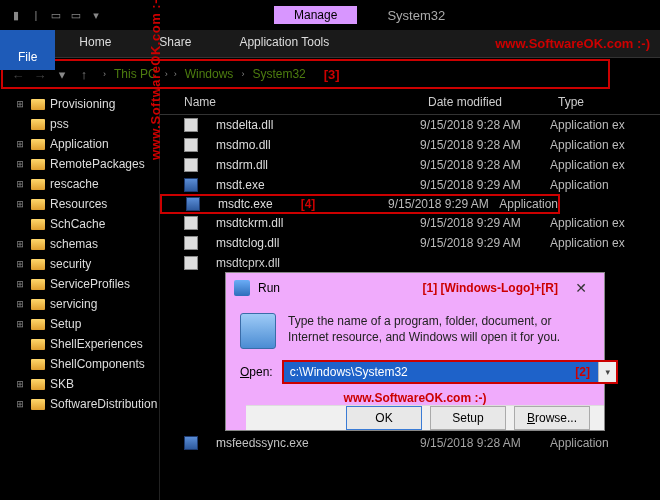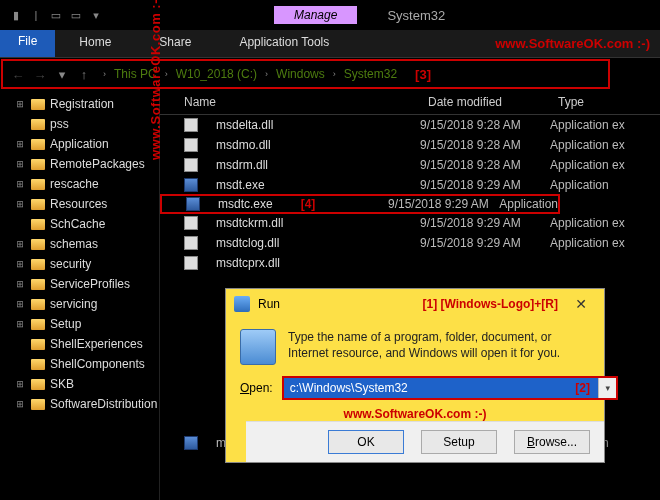--- a/index.html
+++ b/index.html
@@ -1,25 +1,25 @@
 <!DOCTYPE html>
 <html><head>
 <meta charset="utf-8">
 <style>
 * { box-sizing: border-box; margin: 0; padding: 0; font-family: "Segoe UI", Arial, sans-serif; }
 body { width: 660px; height: 500px; background: #000; overflow: hidden; position: relative; color: #fff; font-size: 12px; }
 
 .titlebar { height: 30px; background: #000; display: flex; align-items: center; }
 .titlebar .sys-icons { display: flex; gap: 4px; padding-left: 8px; }
 .titlebar .sys-icon { width: 16px; height: 16px; display: flex; align-items: center; justify-content: center; color: #888; font-size: 11px; }
-.titlebar .manage-tab { margin-left: 170px; background: #d896ff; color: #000; padding: 2px 20px; font-size: 12px; font-style: italic; }
+.titlebar .manage-tab { margin-left: 170px; background: #d896ff; color: #000; padding: 2px 20px; font-size: 12px; }
 .titlebar .win-title { margin-left: 30px; color: #aaa; font-size: 13px; }
 
 .ribbon-tabs { height: 28px; background: #1a1a1a; display: flex; align-items: stretch; border-bottom: 1px solid #333; }
-.ribbon-tabs .file-tab { background: #1e5bb8; color: #fff; padding: 4px 18px; font-size: 12px; }
+.ribbon-tabs .file-tab { background: #1e5bb8; color: #fff; padding: 20px 18px; font-size: 12px; }
 .ribbon-tabs .tab { color: #ddd; padding: 5px 24px; font-size: 12px; cursor: pointer; }
 .ribbon-tabs .watermark1 { margin-left: auto; margin-right: 10px; color: #c00; font-size: 13px; font-weight: bold; align-self: center; }
 
 .navbar { height: 30px; background: #000; display: flex; align-items: center; border: 2px solid #c00; margin: 1px 50px 1px 1px; padding: 0 4px; }
 .nav-btn { width: 22px; height: 22px; color: #888; display: flex; align-items: center; justify-content: center; font-size: 13px; }
 .nav-btn.disabled { color: #444; }
 .breadcrumb { display: flex; align-items: center; margin-left: 6px; gap: 2px; }
 .bc-sep { color: #888; font-size: 9px; margin: 0 2px; }
 .bc-item { color: #4d7c0f; font-size: 12px; padding: 2px 4px; }
 .bc-annot { color: #c00; margin-left: 14px; font-size: 13px; font-weight: bold; }
@@ -43,38 +43,38 @@
 .file-row .cell-name { width: 260px; display: flex; align-items: center; padding-left: 24px; gap: 18px; }
 .file-row .cell-date { width: 130px; color: #bbb; }
 .file-row .cell-type { flex: 1; color: #bbb; white-space: nowrap; }
 .file-icon { width: 14px; height: 14px; background: #ddd; border: 1px solid #888; flex-shrink: 0; }
 .file-icon.exe { background: linear-gradient(#5a8dd6,#2e5a9e); border-color: #1e3a6e; }
 
 .annot4 { color: #c00; margin-left: 10px; font-weight: bold; }
 
 .watermark-vert { position: absolute; left: 148px; top: 160px; transform: rotate(-90deg); transform-origin: left top; color: #c00; font-size: 13px; font-weight: bold; letter-spacing: 0.5px; pointer-events: none; white-space: nowrap; }
 
-.run-dialog { position: absolute; left: 225px; top: 288px; width: 380px; background: #fde047; color: #000; border: 1px solid #888; box-shadow: 0 4px 20px rgba(0,0,0,0.6); font-size: 12px; }
+.run-dialog { position: absolute; left: 225px; top: 272px; width: 380px; background: #f0abfc; color: #000; border: 1px solid #888; box-shadow: 0 4px 20px rgba(0,0,0,0.6); font-size: 12px; }
 .run-title { display: flex; align-items: center; height: 30px; padding: 0 8px; }
 .run-title .run-icon { width: 16px; height: 16px; background: linear-gradient(#6badf6,#2e6dbb); margin-right: 8px; border-radius: 2px; }
 .run-title .spacer { flex: 1; }
 .run-title .annot1 { color: #c00; font-weight: bold; font-size: 12px; }
 .run-title .close-x { width: 30px; text-align: center; font-size: 14px; color: #333; margin-left: 8px; }
 .run-body { padding: 10px 14px 8px 14px; display: flex; gap: 12px; }
 .run-big-icon { width: 36px; height: 36px; background: linear-gradient(#9ecbf7,#4b8cd3); border: 1px solid #3a6ca8; flex-shrink: 0; border-radius: 3px; position: relative; }
 .run-desc { font-size: 12px; line-height: 1.35; color: #222; }
 .run-open-row { display: flex; align-items: center; padding: 4px 14px 6px 14px; gap: 10px; }
 .run-open-row label { font-size: 12px; text-decoration: underline; text-decoration-color: transparent; }
 .run-input-wrap { flex: 1; display: flex; border: 1px solid #7a9ec9; }
 .run-input-wrap.highlight { outline: 2px solid #c00; outline-offset: -1px; }
 .run-input { flex: 1; background: #1e62c9; color: #fff; border: none; padding: 3px 6px; font-size: 12px; }
 .run-input-dd { width: 18px; background: #eee; display: flex; align-items: center; justify-content: center; color: #444; font-size: 9px; border-left: 1px solid #bbb; }
 .annot2 { color: #c00; font-weight: bold; margin-left: -52px; position: relative; z-index: 2; pointer-events: none; font-size: 12px;}
 .run-wm { color: #c00; font-size: 12px; text-align: center; padding: 2px 0 0 0; font-weight: bold;}
-.run-buttons { background: #f0f0f0; padding: 8px 14px; display: flex; justify-content: flex-end; gap: 17px; border-top: 1px solid #ddd; margin-left: 20px; }
+.run-buttons { background: #f0f0f0; padding: 0 14px; display: flex; justify-content: flex-end; gap: 8px; border-top: 1px solid #ddd; margin-left: 20px; }
 .run-buttons button { min-width: 76px; height: 24px; font-size: 12px; background: #e8e8e8; border: 1px solid #aaa; cursor: pointer; }
 .run-buttons button.primary { border: 1px solid #3a7bd5; }
 </style>
 </head>
 <body>
 
 <div class="titlebar">
   <div class="sys-icons">
     <span class="sys-icon">▮</span>
     <span class="sys-icon">|</span>
@@ -96,35 +96,34 @@
 
 <div class="navbar">
   <div class="nav-btn disabled">←</div>
   <div class="nav-btn disabled">→</div>
   <div class="nav-btn">▾</div>
   <div class="nav-btn">↑</div>
   <div class="breadcrumb">
     <span class="bc-sep">›</span>
     <span class="bc-item">This PC</span>
     <span class="bc-sep">›</span>
-    <span class="bc-item">W10_2018 (C:)</span>
     <span class="bc-sep">›</span>
     <span class="bc-item">Windows</span>
     <span class="bc-sep">›</span>
     <span class="bc-item">System32</span>
   </div>
   <span class="bc-annot">[3]</span>
 </div>
 
 <div class="body-area">
   <div class="tree" id="tree">
       <div class="tree-item">
         <span class="tree-exp">⊞</span>
         <span class="tree-folder-icon"></span>
-        <span>Registration</span>
+        <span>Provisioning</span>
       </div>
       <div class="tree-item">
         <span class="tree-exp"></span>
         <span class="tree-folder-icon"></span>
         <span>pss</span>
       </div>
       <div class="tree-item">
         <span class="tree-exp">⊞</span>
         <span class="tree-folder-icon"></span>
         <span>Application</span>

